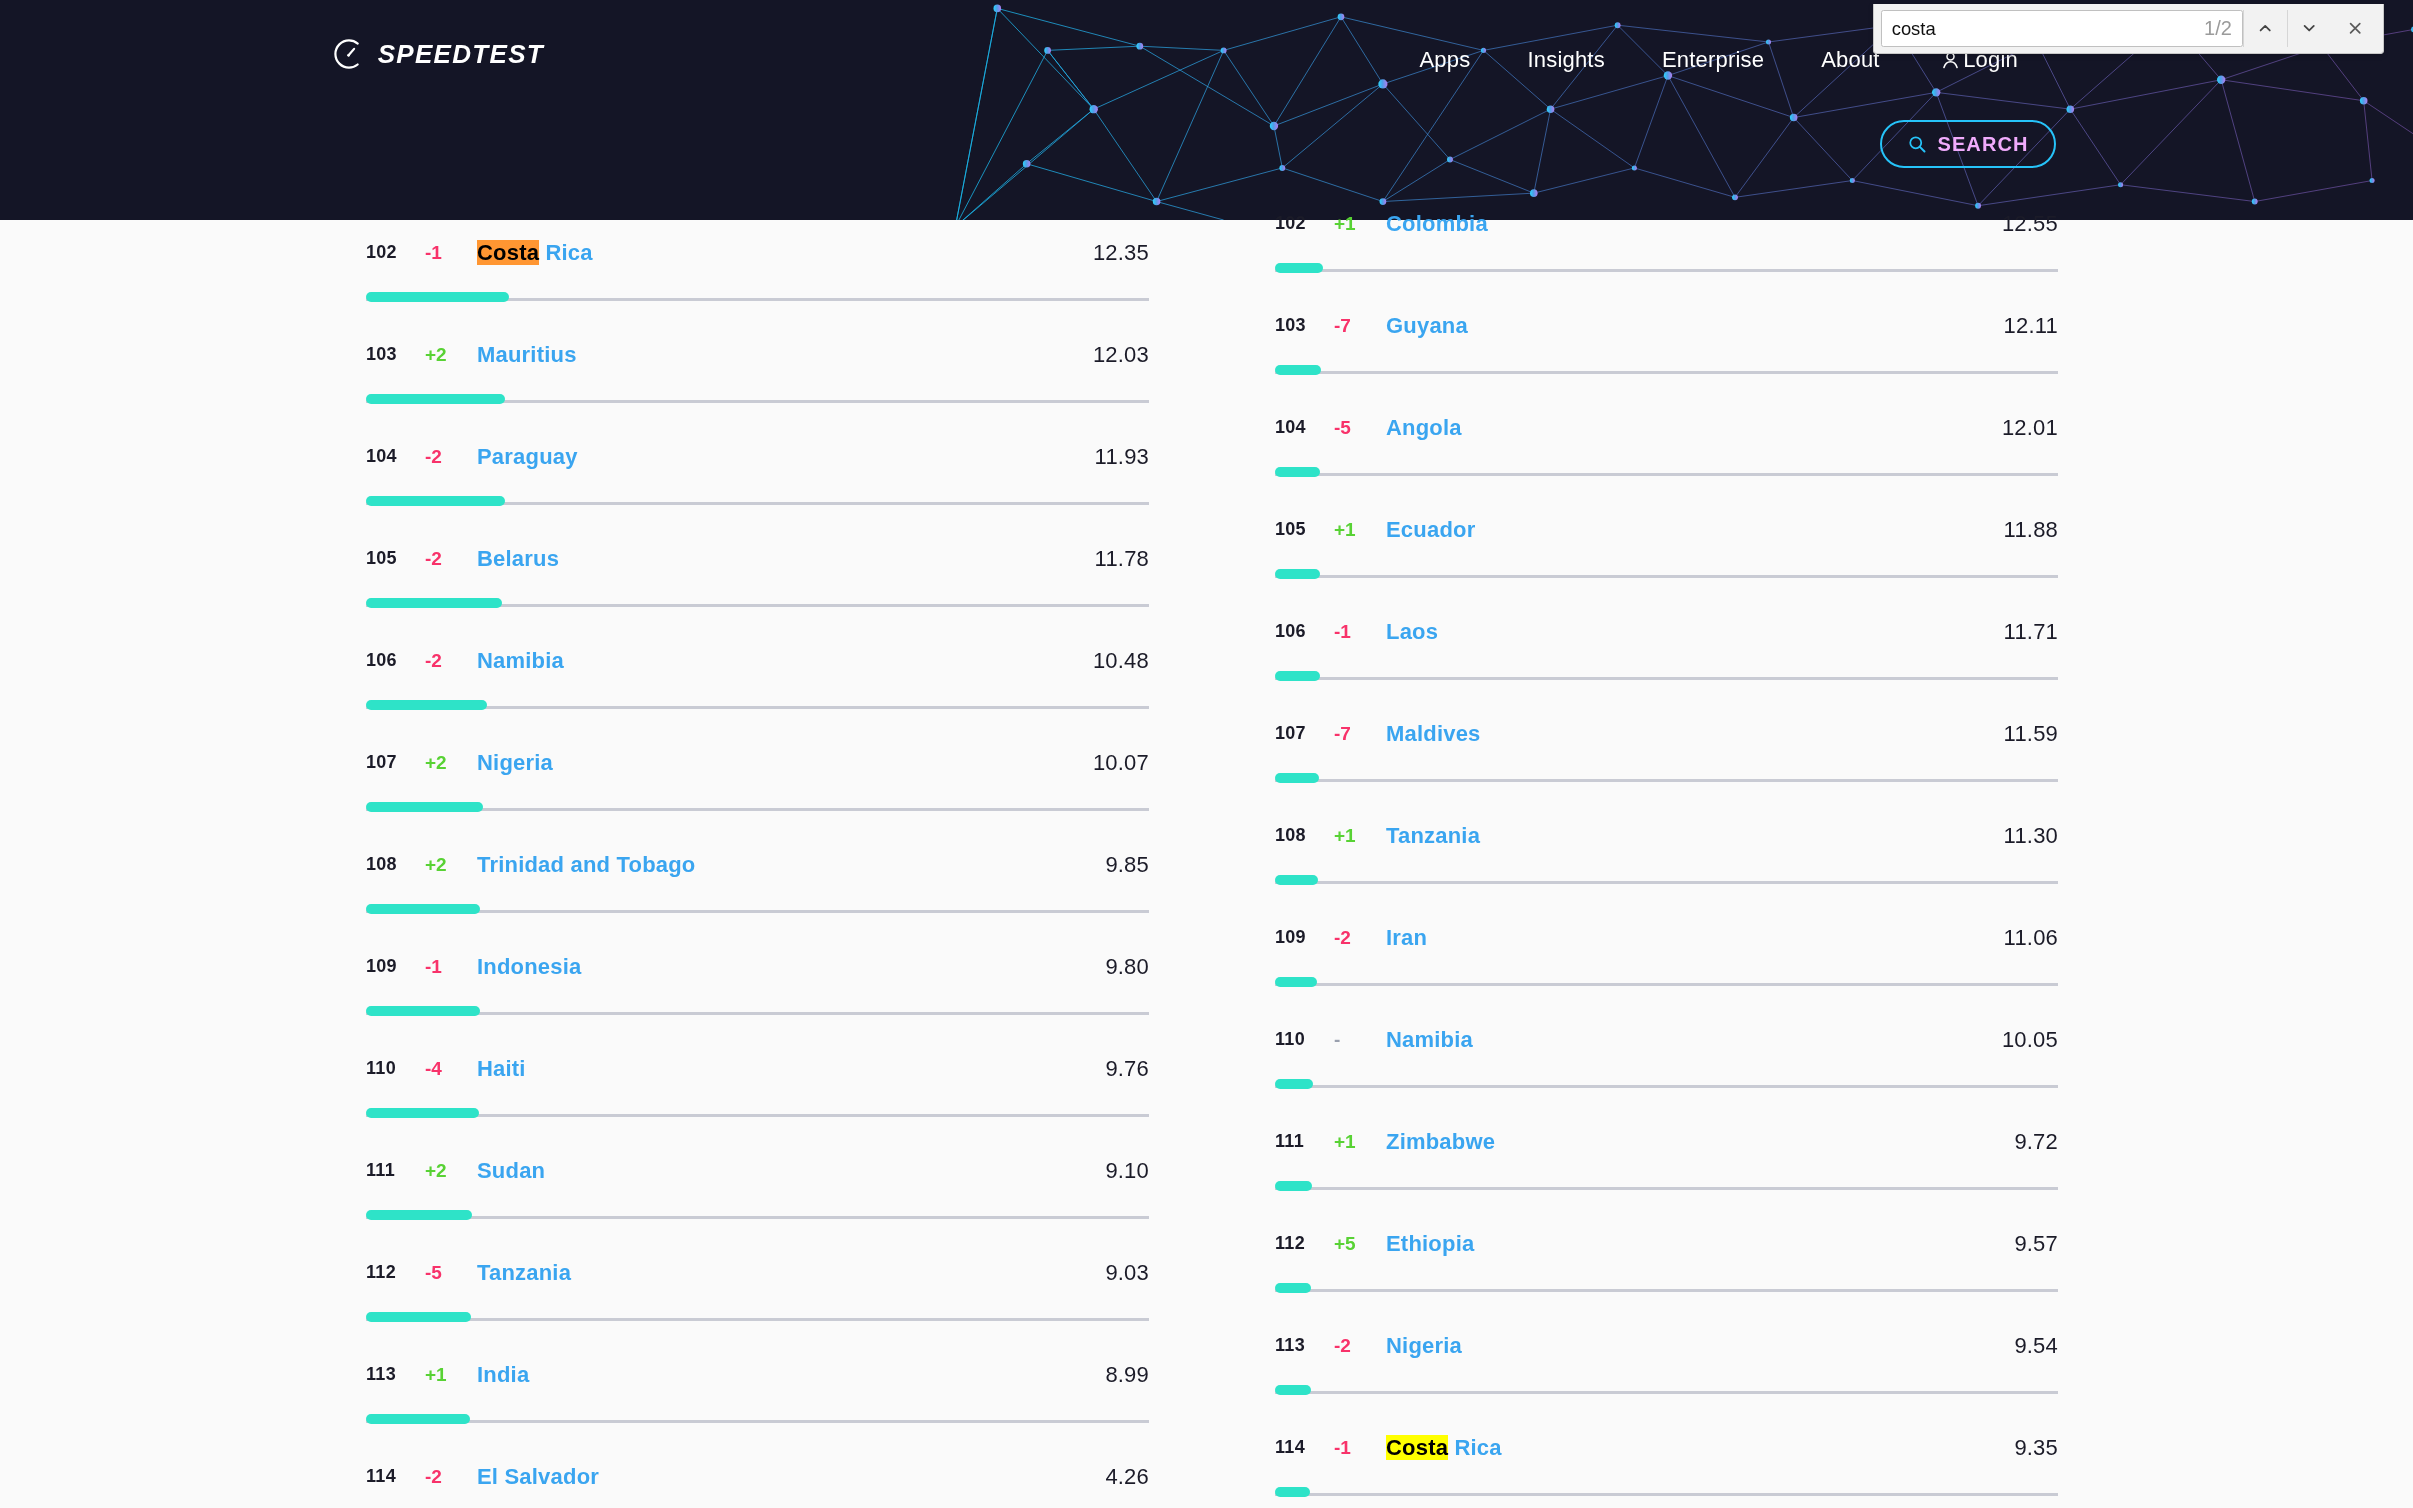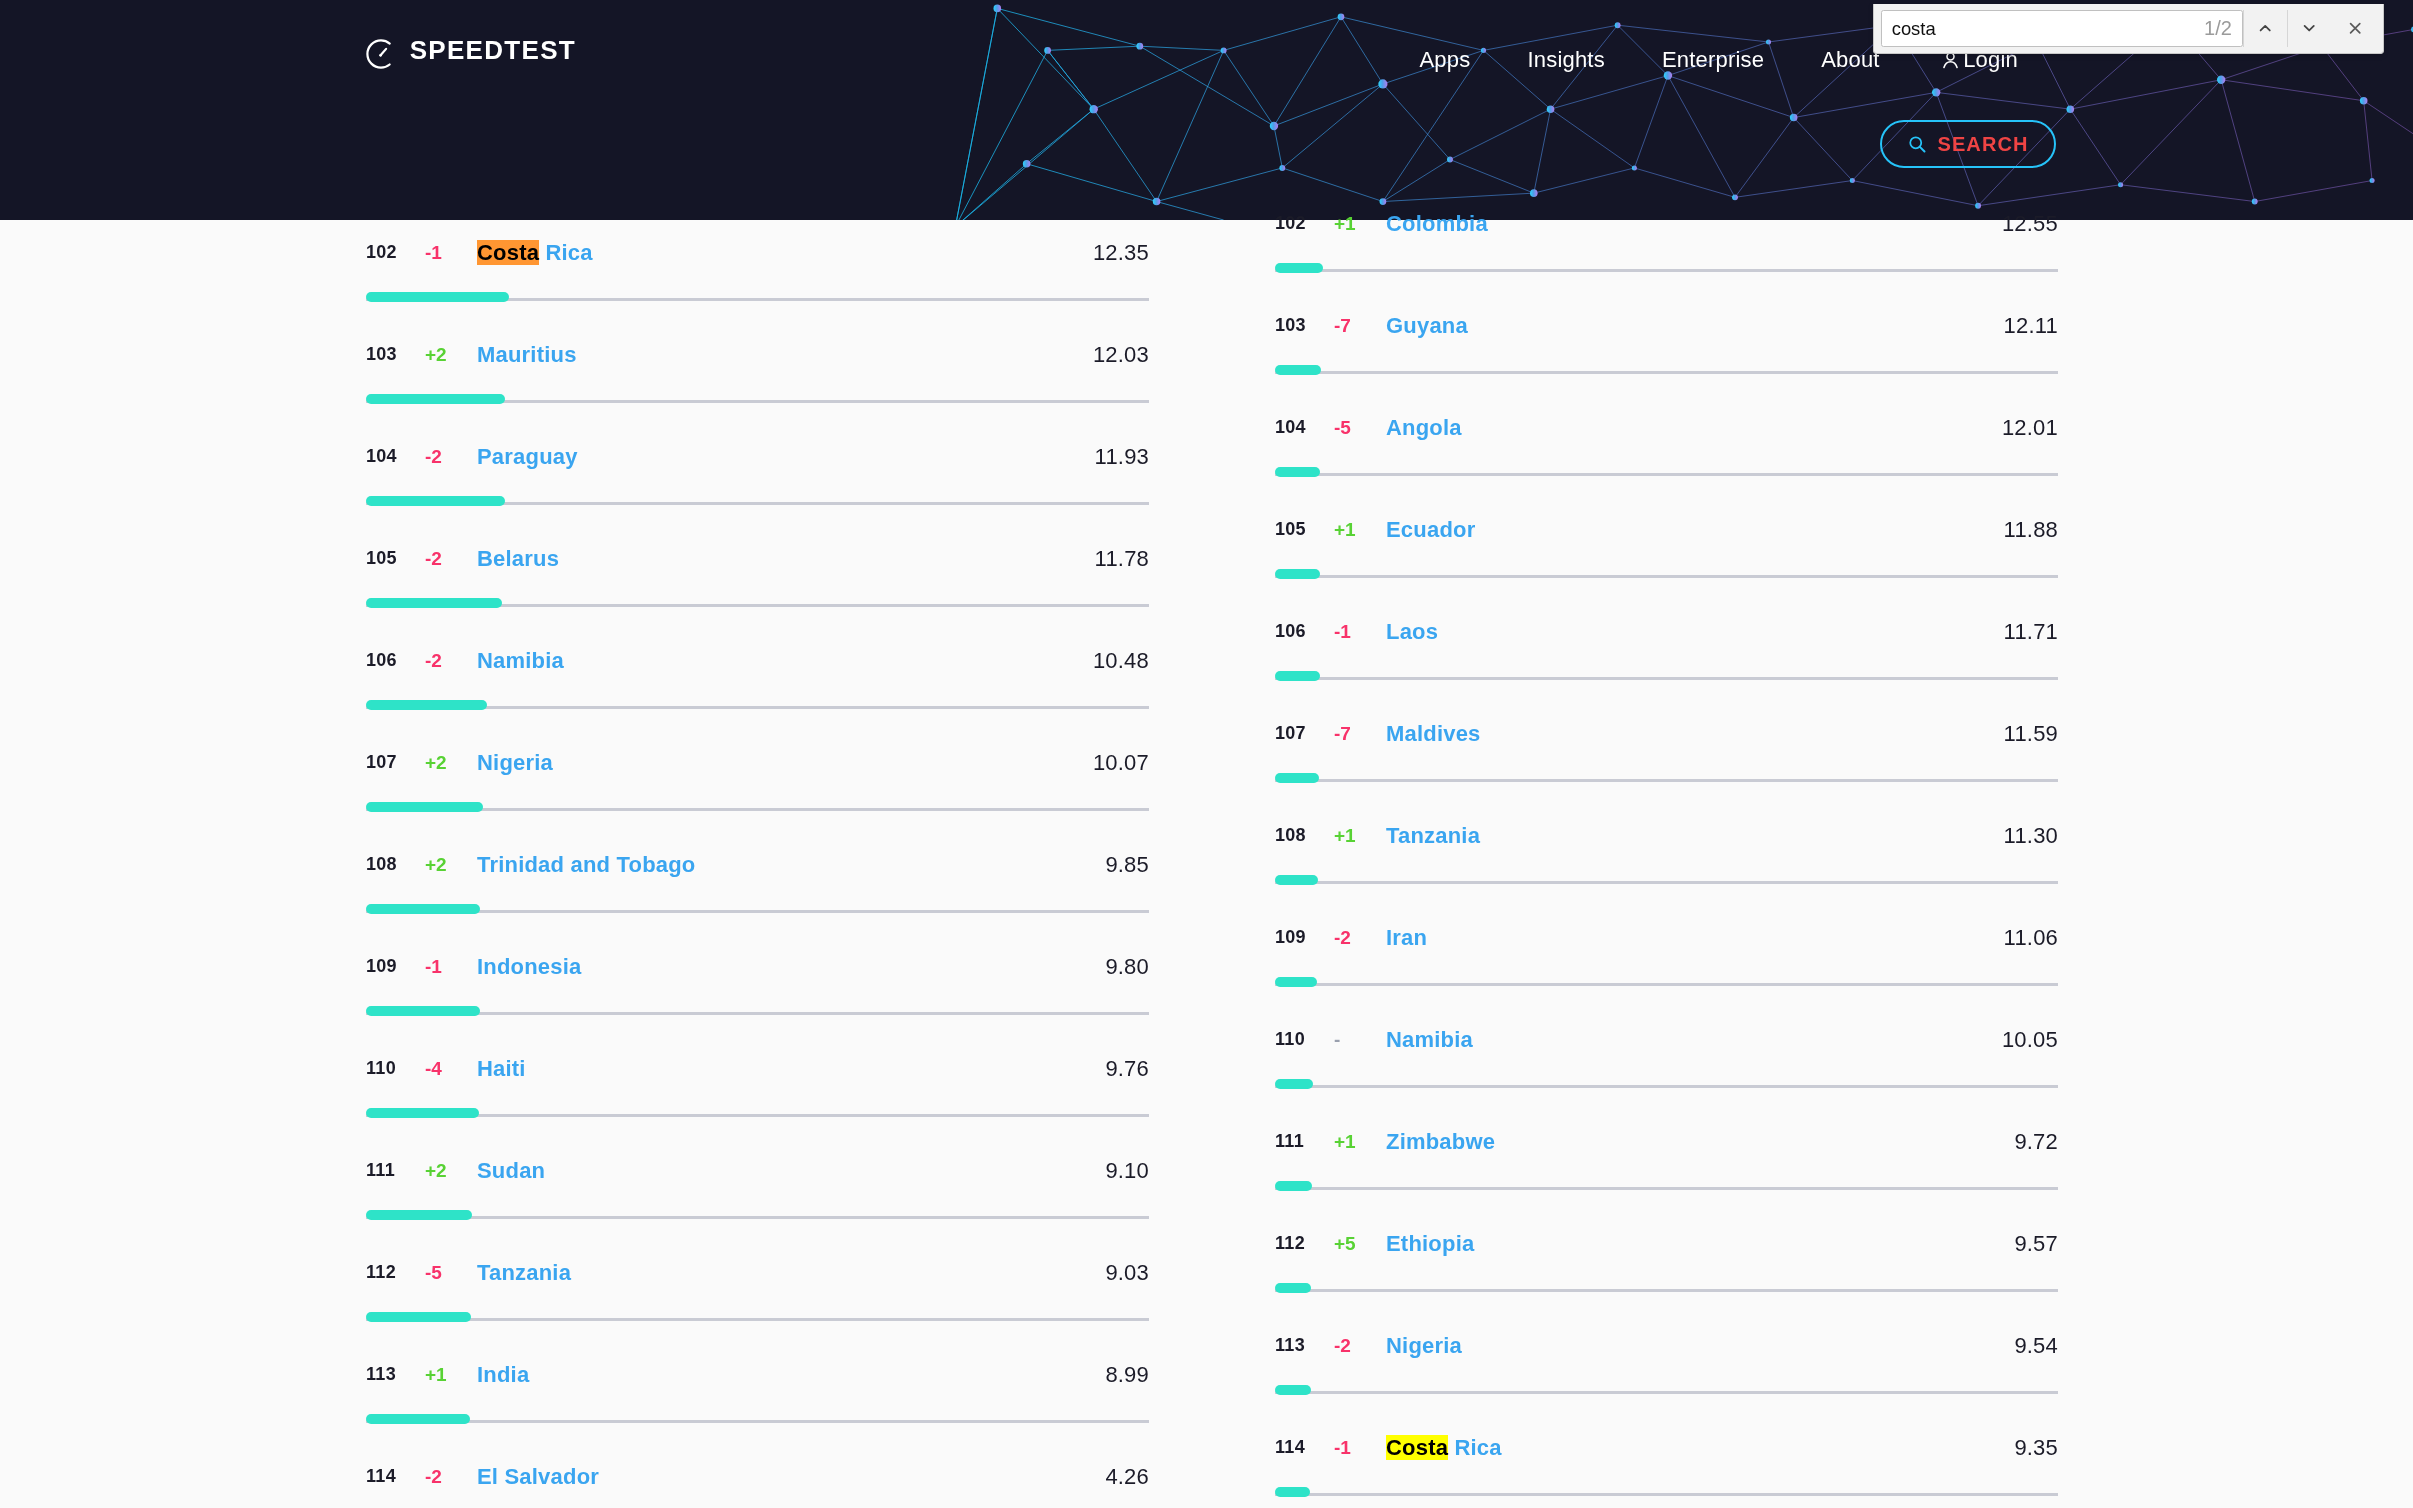--- a/index.html
+++ b/index.html
@@ -43,25 +43,26 @@
 
   .header-inner {
     position: relative;
     z-index: 3;
     width: 2413px;
     height: 220px;
   }
 
   .logo {
     position: absolute;
-    left: 364px;
+    left: 332px;
     top: 37px;
     display: flex;
-    align-items: flex-start;
+    align-items: center;
     gap: 11.7px;
+    font-style: italic;
   }
   .logo-mark {
     width: 34px; height: 34px;
     display: block;
   }
   .logo-word {
     color: #ffffff;
     font-size: 26px;
     font-weight: 700;
     letter-spacing: 1.3px;
@@ -118,21 +119,21 @@
 
   .search-btn {
     position: absolute;
     top: 120px;
     left: 1880px;
     width: 176px;
     height: 48px;
     border: 2.5px solid #26c3f9;
     border-radius: 25px;
     background: transparent;
-    color: #ef4444;
+    color: #f0abfc;
     font-family: "Liberation Sans", sans-serif;
     font-size: 20px;
     font-weight: 700;
     letter-spacing: 1.1px;
     display: flex;
     align-items: center;
     justify-content: center;
     gap: 10px;
     cursor: pointer;
   }

